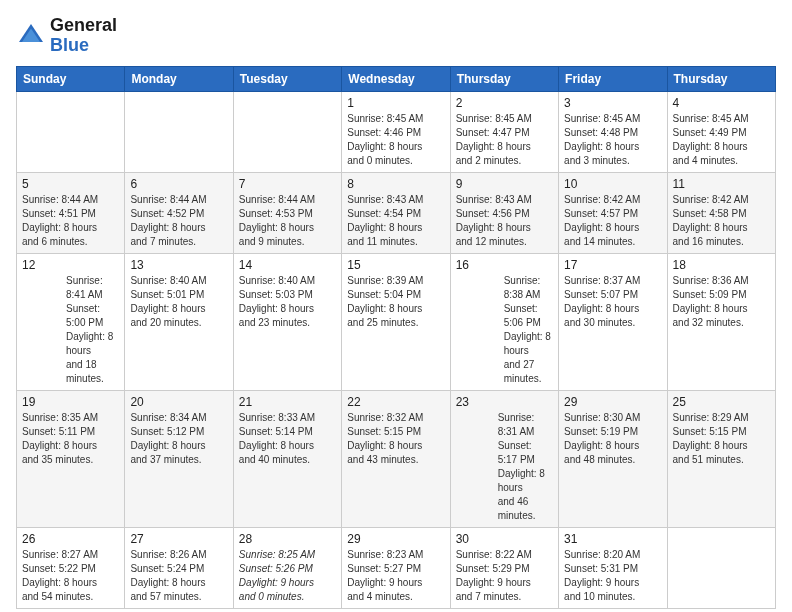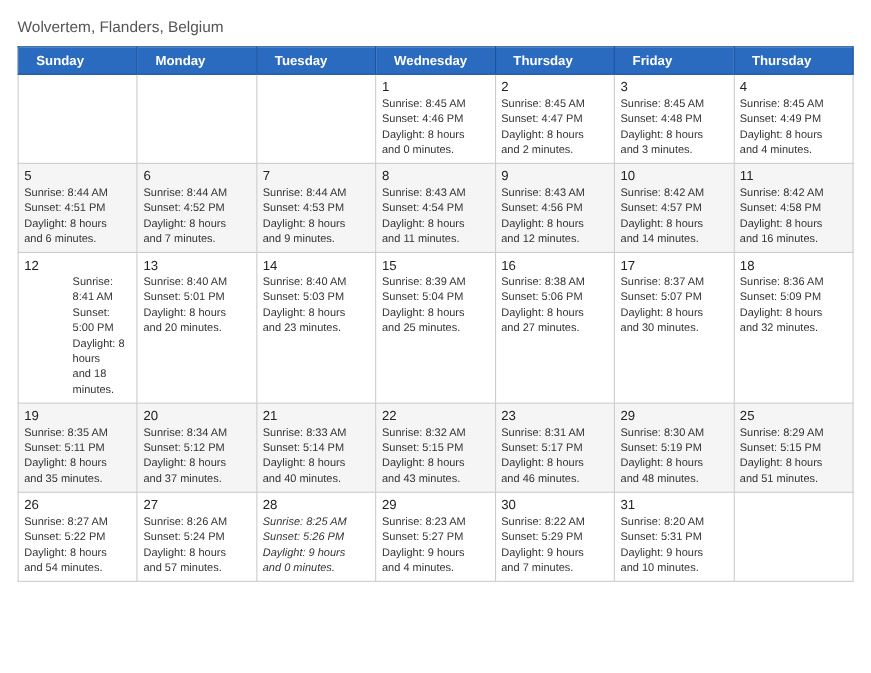--- a/index.html
+++ b/index.html
@@ -54,21 +54,21 @@
     }
     .calendar {
       width: 100%;
       border-collapse: collapse;
       border: 1px solid #ccc;
     }
     .calendar th {
       background-color: #2a6bbf;
       color: white;
       text-align: left;
-      padding: 5px 16px;
+      padding: 5px 6px;
       font-size: 12px;
       border: 1px solid #1a55a0;
     }
     .calendar td {
       vertical-align: top;
       border: 1px solid #ccc;
       padding: 4px 5px;
       width: calc(100% / 7);
       min-height: 80px;
       font-size: 10px;
@@ -94,22 +94,31 @@
       background: #f9f9f9;
     }
     .calendar tbody tr td:first-child {
       color: #c00;
     }
   </style>
 </head>
 <body>
 
 <div class="header">
+  <div class="logo">
+    <svg class="logo-icon" viewBox="0 0 40 40">
+      <polygon points="20,4 36,28 4,28" fill="#2a6bbf"></polygon>
+      <polygon points="20,10 32,28 8,28" fill="#4a90d9"></polygon>
+    </svg>
+    <div class="logo-text">
+      <span class="logo-general">General</span>
+      <span class="logo-blue">Blue</span>
+    </div>
+  </div>
   <div class="title-area">
-    <div class="location">Wolvertem, Flanders, Belgium</div>
   </div>
 </div>
 
 <table class="calendar">
   <thead>
     <tr>
     <th>Sunday</th>
         <th>Monday</th>
         <th>Tuesday</th>
         <th>Wednesday</th>
@@ -227,21 +236,21 @@
         </td>
         <td>
           <span class="day-number">15</span>
           <div class="day-info" style="white-space: pre-line;">Sunrise: 8:39 AM
 Sunset: 5:04 PM
 Daylight: 8 hours
 and 25 minutes.</div>
         </td>
         <td>
           <span class="day-number">16</span>
-          <div class="day-info" style="white-space: pre-line;">Sunrise: 8:38 AM
+          <div class="day-info" style="white-space: pre-line; margin-left: 48px;">Sunrise: 8:38 AM
 Sunset: 5:06 PM
 Daylight: 8 hours
 and 27 minutes.</div>
         </td>
         <td>
           <span class="day-number">17</span>
           <div class="day-info" style="white-space: pre-line;">Sunrise: 8:37 AM
 Sunset: 5:07 PM
 Daylight: 8 hours
 and 30 minutes.</div>
@@ -278,21 +287,21 @@
         </td>
         <td>
           <span class="day-number">22</span>
           <div class="day-info" style="white-space: pre-line;">Sunrise: 8:32 AM
 Sunset: 5:15 PM
 Daylight: 8 hours
 and 43 minutes.</div>
         </td>
         <td>
           <span class="day-number">23</span>
-          <div class="day-info" style="white-space: pre-line;">Sunrise: 8:31 AM
+          <div class="day-info" style="white-space: pre-line; margin-left: 42px;">Sunrise: 8:31 AM
 Sunset: 5:17 PM
 Daylight: 8 hours
 and 46 minutes.</div>
         </td>
         <td>
           <span class="day-number">29</span>
           <div class="day-info" style="white-space: pre-line;">Sunrise: 8:30 AM
 Sunset: 5:19 PM
 Daylight: 8 hours
 and 48 minutes.</div>

